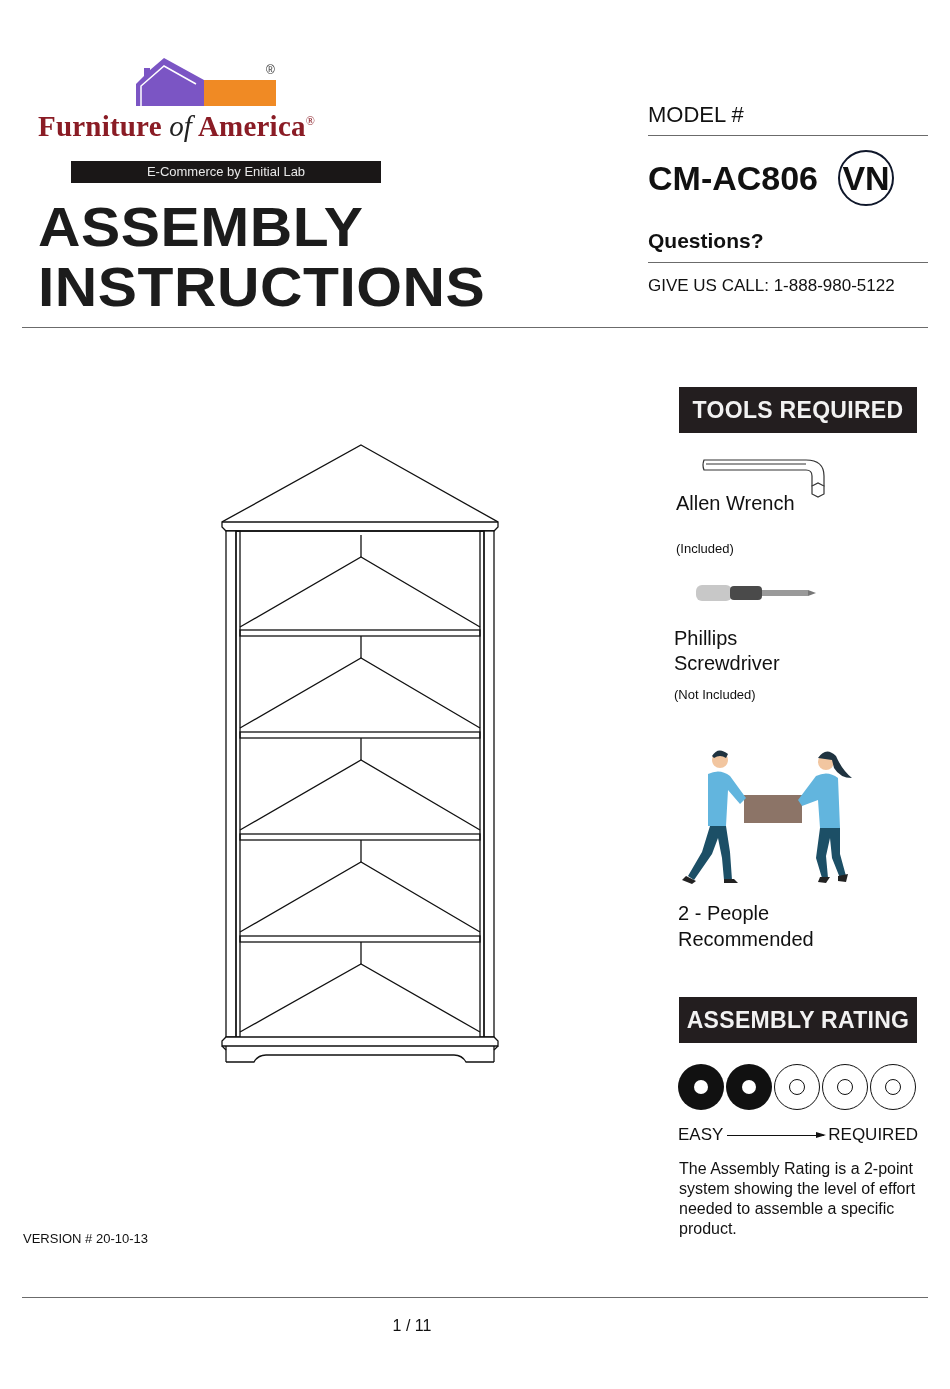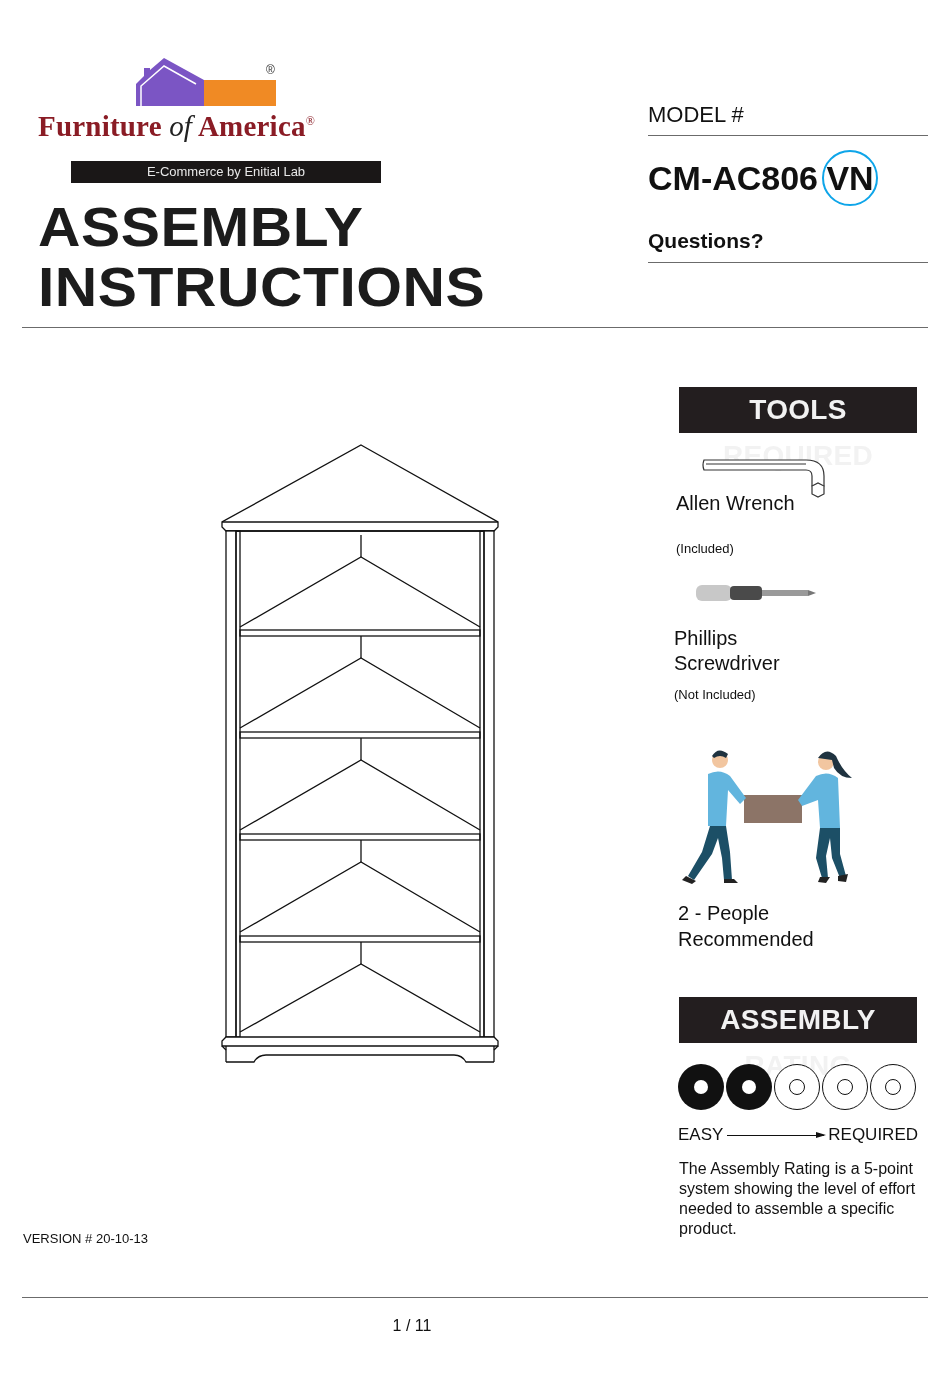--- a/index.html
+++ b/index.html
@@ -6,25 +6,25 @@
   body { width:950px; height:1389px; position:relative; overflow:hidden;
          font-family:"Liberation Sans", sans-serif; color:#111; }
   .abs { position:absolute; }
   .brand-name { left:38px; top:110px; font-family:"Liberation Serif", serif; font-size:29px; font-weight:bold; color:#8a1c25; letter-spacing:0.2px; white-space:nowrap; }
   .brand-name .of { font-style:italic; color:#222; font-weight:normal; }
   .brand-reg { font-size:12px; vertical-align:super; font-weight:normal; color:#8a1c25; }
   .tagline { left:37px; top:161px; width:310px; height:22px; background:#1a1717; color:#e8e8e8; font-size:13px; text-align:center; line-height:22px;margin-left:34px; }
   .title-line { left:38px; font-size:56px; font-weight:bold; color:#1c1c1c; letter-spacing:0.5px; line-height:1; white-space:nowrap; transform:scaleX(1.05); transform-origin:left; }
   .hr { position:absolute; height:1px; background:#6b6b6b; }
   .model-label { left:648px; top:102px; font-size:22px; }
-  .model-num { left:648px; top:150px; font-size:34px; font-weight:bold; display:flex; align-items:center; gap:4px; white-space:nowrap; }
-  .vn { display:inline-flex; width:56px; height:56px; border:2px solid #0ea5e9; border-radius:50%; align-items:center; justify-content:center; font-size:34px; font-weight:bold; box-sizing:border-box; }
+  .model-num { left:648px; top:150px; font-size:34px; font-weight:bold; display:flex; align-items:center; gap:20px; white-space:nowrap; }
+  .vn { display:inline-flex; width:56px; height:56px; border:2px solid #0f172a; border-radius:50%; align-items:center; justify-content:center; font-size:34px; font-weight:bold; box-sizing:border-box; }
   .questions { left:648px; top:229px; font-size:21px; font-weight:bold; }
   .contact { left:648px; top:274px; font-size:17px; line-height:23px; }
-  .banner { left:679px; width:238px; height:46px; background:#231e1f; color:#f2f2f2; font-weight:bold; font-size:28px; text-align:center; line-height:46px; letter-spacing:0.3px; }
+  .banner { left:679px; width:238px; height:46px; background:#231e1f; color:#f2f2f2; font-weight:bold; font-size:23px; text-align:center; line-height:46px; letter-spacing:0.3px; }
   .tool-name { font-size:20px; line-height:25px; }
   .tool-note { font-size:13px; }
   .easy-row { left:678px; top:1125px; width:240px; font-size:17px; display:flex; align-items:center; }
   .easy-row .arrow { flex:1; height:1px; background:#111; margin:0 4px 0 4px; position:relative; }
   .easy-row .arrow:after { content:""; position:absolute; right:-2px; top:-3px; border-left:10px solid #111; border-top:3.5px solid transparent; border-bottom:3.5px solid transparent; }
   .rating-desc { left:679px; top:1159px; width:240px; font-size:16px; line-height:20px; }
   .version { left:23px; top:1231px; font-size:13px; }
   .page-num { left:0; width:824px; top:1317px; font-size:16px; text-align:center; }
   .dots { left:678px; top:1064px; display:flex; gap:2px; }
   .dot { width:46px; height:46px; border-radius:50%; box-sizing:border-box; position:relative; }
@@ -54,20 +54,21 @@
 
 <div class="abs model-label">MODEL #</div>
 <div class="hr" style="left:648px;top:135px;width:280px;"></div>
 <div class="abs model-num">
   <span>CM-AC806</span>
   <span class="vn">VN</span>
 </div>
 <div class="abs questions">Questions?</div>
 <div class="hr" style="left:648px;top:262px;width:280px;"></div>
 <div class="abs contact">
+  <div>GIVE US CALL: 1-888-980-5122</div>
 </div>
 <div class="hr" style="left:22px;top:327px;width:906px;"></div>
 
 <div class="abs" style="left:218px;top:440px;width:286px;height:630px;">
   <svg width="286" height="630" viewBox="218 440 286 630" fill="none" stroke="#111" stroke-width="1.3">
 
     <polygon points="361,445 498,522 498,527 494,531 226,531 222,527 222,522" fill="#fff"></polygon>
     <line x1="222" y1="522" x2="498" y2="522"></line>
     <line x1="226" y1="531" x2="494" y2="531"></line>
 
@@ -159,17 +160,17 @@
   <div class="dot filled"></div>
   <div class="dot empty"></div>
   <div class="dot empty"></div>
   <div class="dot empty"></div>
 </div>
 <div class="abs easy-row">
   <span>EASY</span>
   <span class="arrow"></span>
   <span>REQUIRED</span>
 </div>
-<div class="abs rating-desc">The Assembly Rating is a 5-point system showing the level of effort needed to assemble a specific product.</div>
+<div class="abs rating-desc">The Assembly Rating is a 2-point system showing the level of effort needed to assemble a specific product.</div>
 
 <div class="abs version">VERSION # 20-10-13</div>
 <div class="hr" style="left:22px;top:1297px;width:906px;"></div>
 <div class="abs page-num">1 / 11</div>
 
 </body></html>

